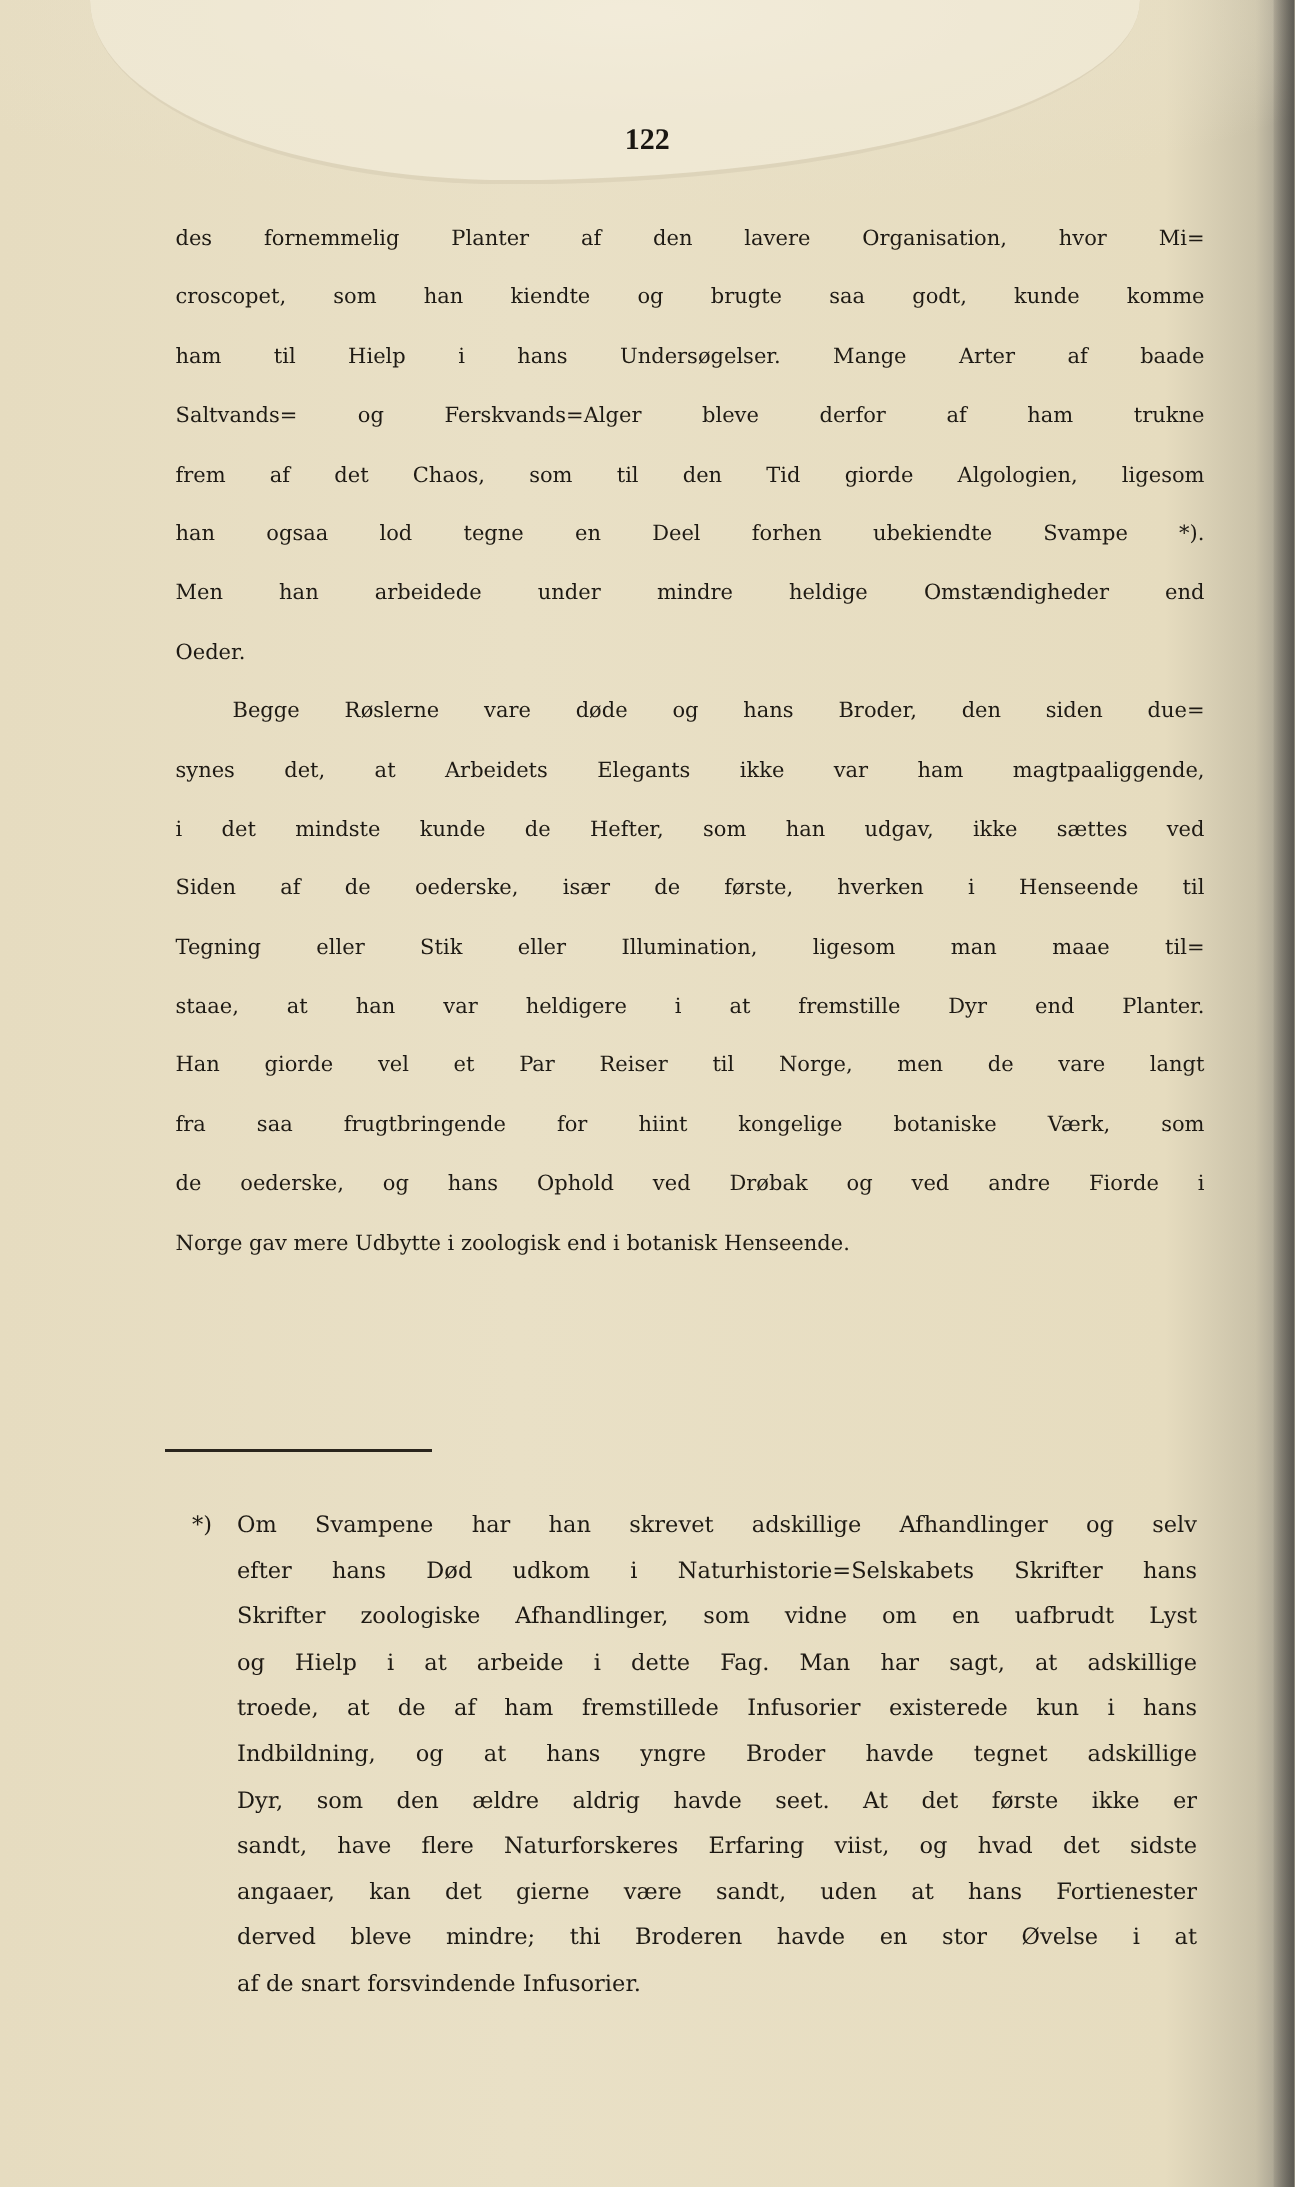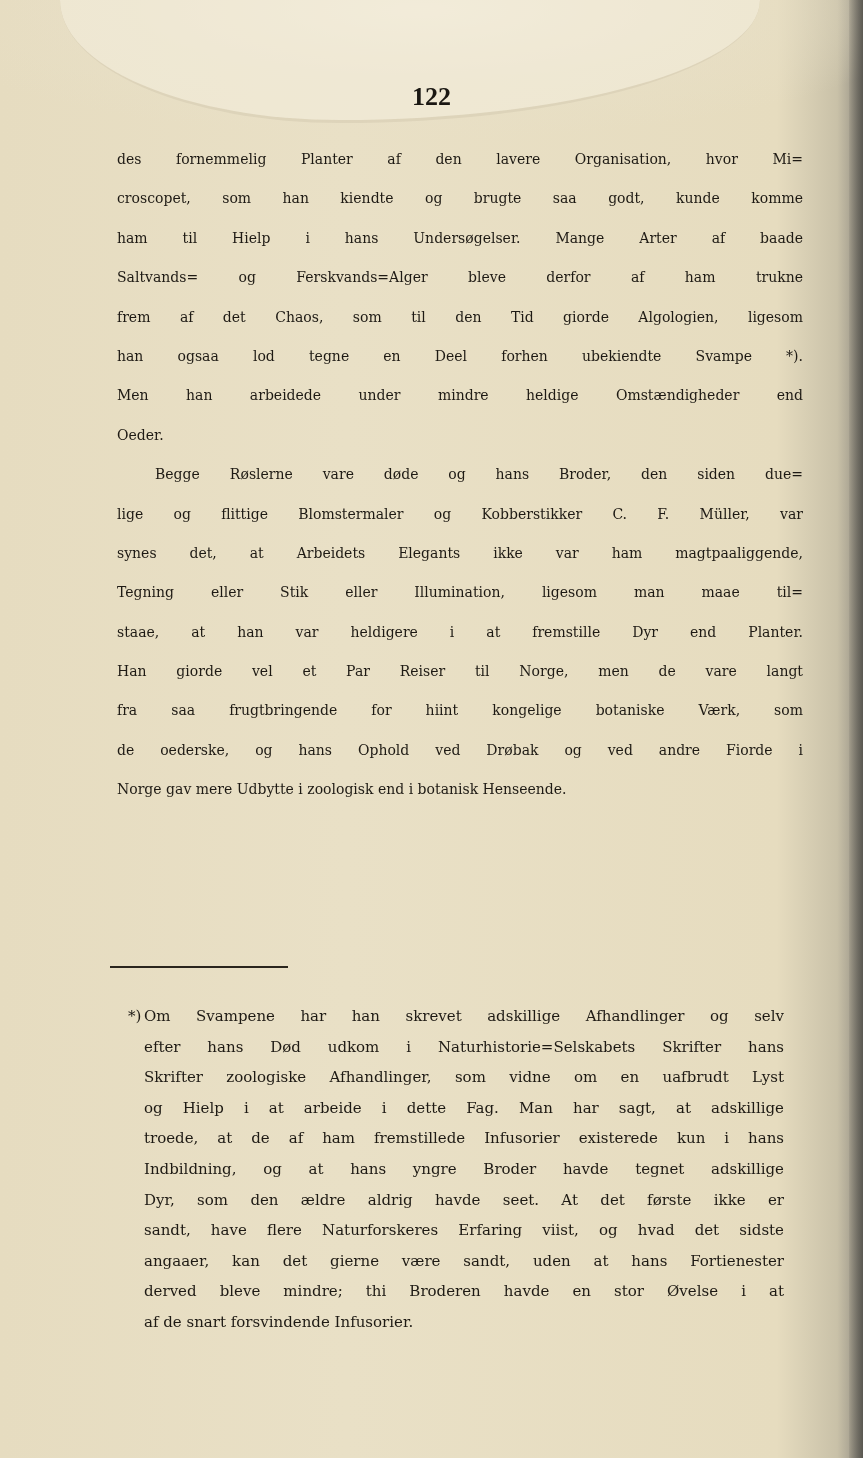--- a/index.html
+++ b/index.html
@@ -20,39 +20,39 @@
     border-bottom: 3px solid rgba(190,176,140,0.35);
     border-radius: 0 0 60% 40% / 0 0 100% 100%;
     background: rgba(244,238,222,0.55);
   }
   .edge {
     position: absolute; right: 0; top: 0; width: 14px; height: 1458px;
     background: linear-gradient(90deg, rgba(120,115,105,0.2), rgba(80,78,72,0.85));
   }
   .page-number {
     position: absolute; top: 82px; left: 0; width: 863px; text-align: center;
-    font-family: "Liberation Serif", serif; font-weight: bold; font-size: 26px;
+    font-family: "Liberation Serif", serif; font-weight: bold; font-size: 20px;
     letter-spacing: 0px; color: #1a1712;
   }
   .body-text {
     position: absolute; left: 117px; top: 140px; width: 686px;
   }
   .line {
     height: 39.4px; line-height: 39.4px; font-size: 14px;
     text-align: justify; text-align-last: justify; white-space: nowrap;
     font-family: "DejaVu Serif", serif;
   }
   .line.last { text-align-last: left; }
   .line.indent { padding-left: 38px; }
   .rule {
     position: absolute; left: 110px; top: 966px; width: 178px; height: 2px;
     background: #2a251d;
   }
   .footnote {
-    position: absolute; left: 144px; top: 1001px; width: 640px;
+    position: absolute; left: 158px; top: 1001px; width: 640px;
   }
   .fn-line {
     height: 30.6px; line-height: 30.6px; font-size: 15px;
     text-align: justify; text-align-last: justify; white-space: nowrap;
   }
   .fn-line.last { text-align-last: left; }
   .fn-marker {
     position: absolute; left: 128px; top: 1001px; line-height: 30.6px; font-size: 15px;
   }
 </style>
@@ -68,22 +68,23 @@
   <div class="body-text">
     <div class="line">des fornemmelig Planter af den lavere Organisation, hvor Mi=</div>
     <div class="line">croscopet, som han kiendte og brugte saa godt, kunde komme</div>
     <div class="line">ham til Hielp i hans Undersøgelser. Mange Arter af baade</div>
     <div class="line">Saltvands= og Ferskvands=Alger bleve derfor af ham trukne</div>
     <div class="line">frem af det Chaos, som til den Tid giorde Algologien, ligesom</div>
     <div class="line">han ogsaa lod tegne en Deel forhen ubekiendte Svampe *).</div>
     <div class="line">Men han arbeidede under mindre heldige Omstændigheder end</div>
     <div class="line last">Oeder.</div>
     <div class="line indent">Begge Røslerne vare døde og hans Broder, den siden due=</div>
-    <div class="line">lige og flittige Blomstermaler og Kobberstikker C. F. Müller, var</div>
     <div class="line">synes det, at Arbeidets Elegants ikke var ham magtpaaliggende,</div>
+    <div class="line">i det mindste kunde de Hefter, som han udgav, ikke sættes ved</div>
+    <div class="line">Siden af de oederske, især de første, hverken i Henseende til</div>
     <div class="line">Tegning eller Stik eller Illumination, ligesom man maae til=</div>
     <div class="line">staae, at han var heldigere i at fremstille Dyr end Planter.</div>
     <div class="line">Han giorde vel et Par Reiser til Norge, men de vare langt</div>
     <div class="line">fra saa frugtbringende for hiint kongelige botaniske Værk, som</div>
     <div class="line">de oederske, og hans Ophold ved Drøbak og ved andre Fiorde i</div>
     <div class="line last">Norge gav mere Udbytte i zoologisk end i botanisk Henseende.</div>
   </div>
 
   <div class="rule"></div>
 

